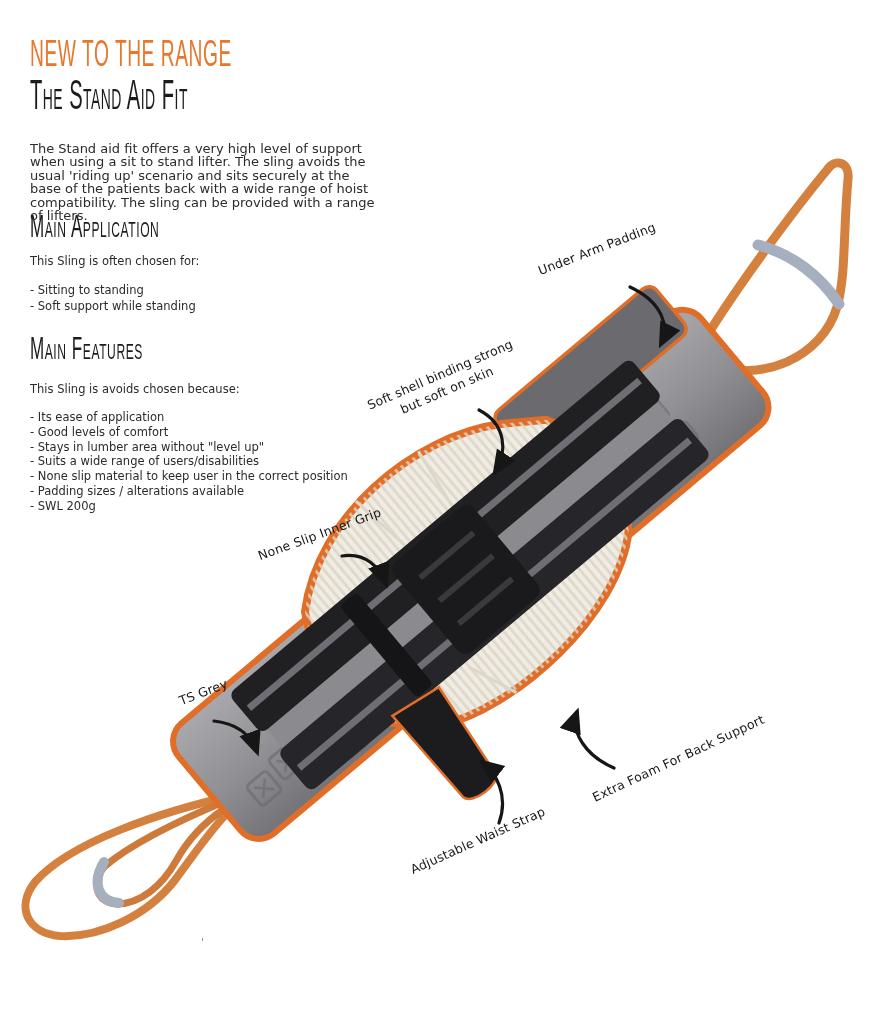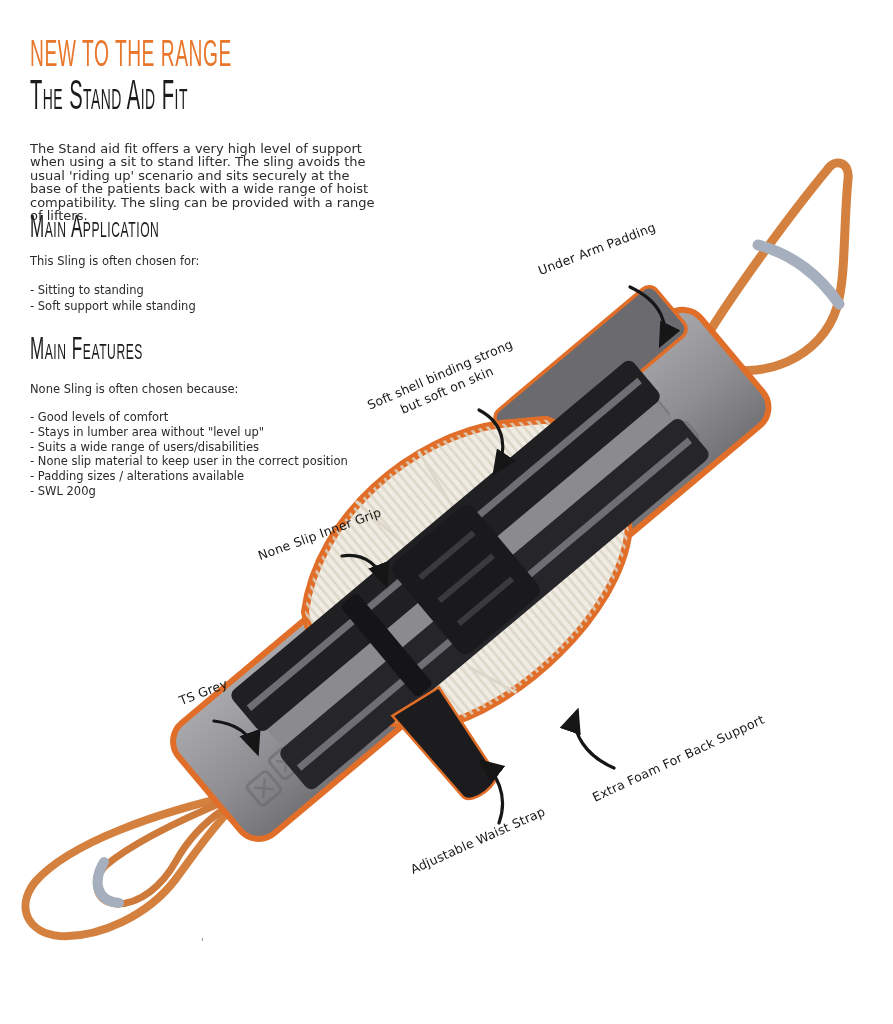--- a/index.html
+++ b/index.html
@@ -51,22 +51,23 @@
   <p class="intro">The Stand aid fit offers a very high level of support when using a sit to stand lifter. The sling avoids the usual 'riding up' scenario and sits securely at the base of the patients back with a wide range of hoist compatibility. The sling can be provided with a range of lifters.</p>
 
   <div class="h2 app">Main Application</div>
   <div class="lead app">This Sling is often chosen for:</div>
   <ul class="plain app">
     <li>- Sitting to standing</li>
     <li>- Soft support while standing</li>
   </ul>
 
   <div class="h2 feat">Main Features</div>
-  <div class="lead feat">None Sling is often chosen because:</div>
+  <div class="lead feat">This Sling is avoids chosen because:</div>
   <ul class="plain feat">
+    <li>- Its ease of application</li>
     <li>- Good levels of comfort</li>
     <li>- Stays in lumber area without "level up"</li>
     <li>- Suits a wide range of users/disabilities</li>
     <li>- None slip material to keep user in the correct position</li>
     <li>- Padding sizes / alterations available</li>
     <li>- SWL 200g</li>
   </ul>
 
   <div class="figure">
     <svg width="893" height="1024" viewBox="0 0 893 1024">

